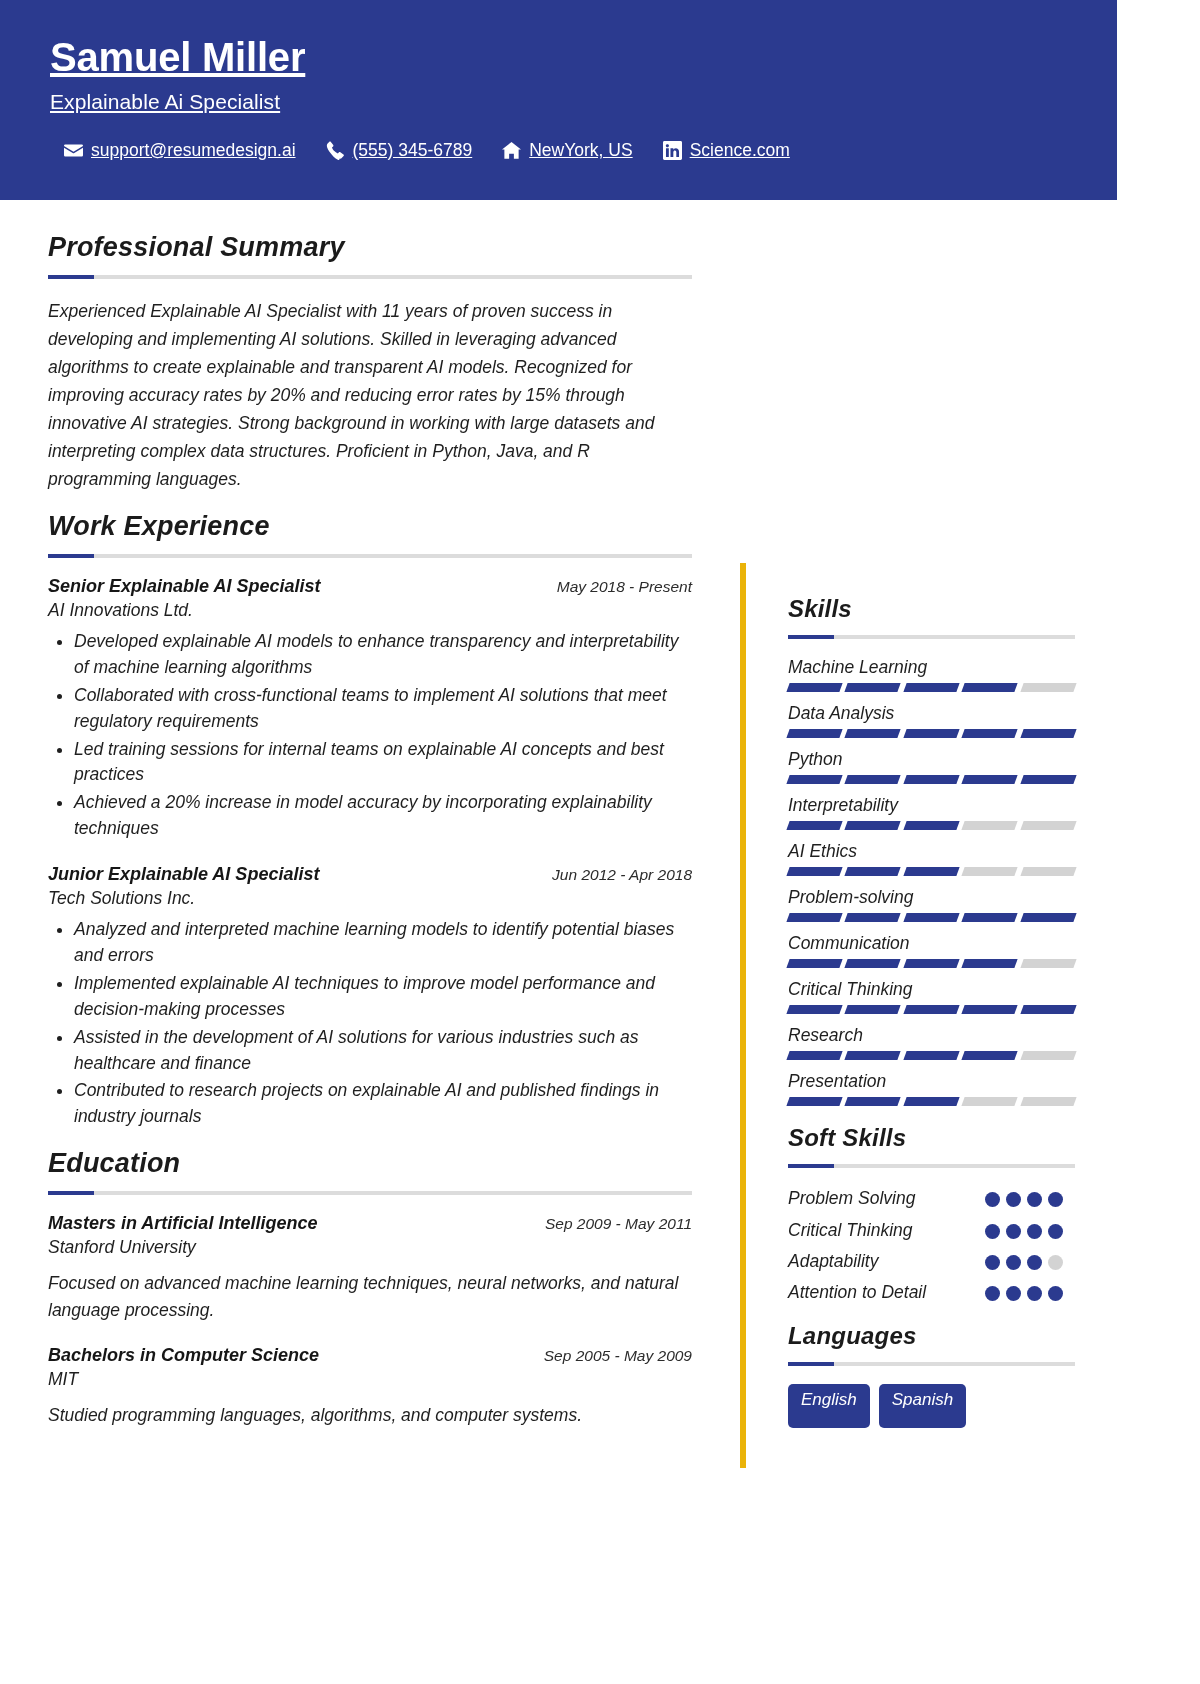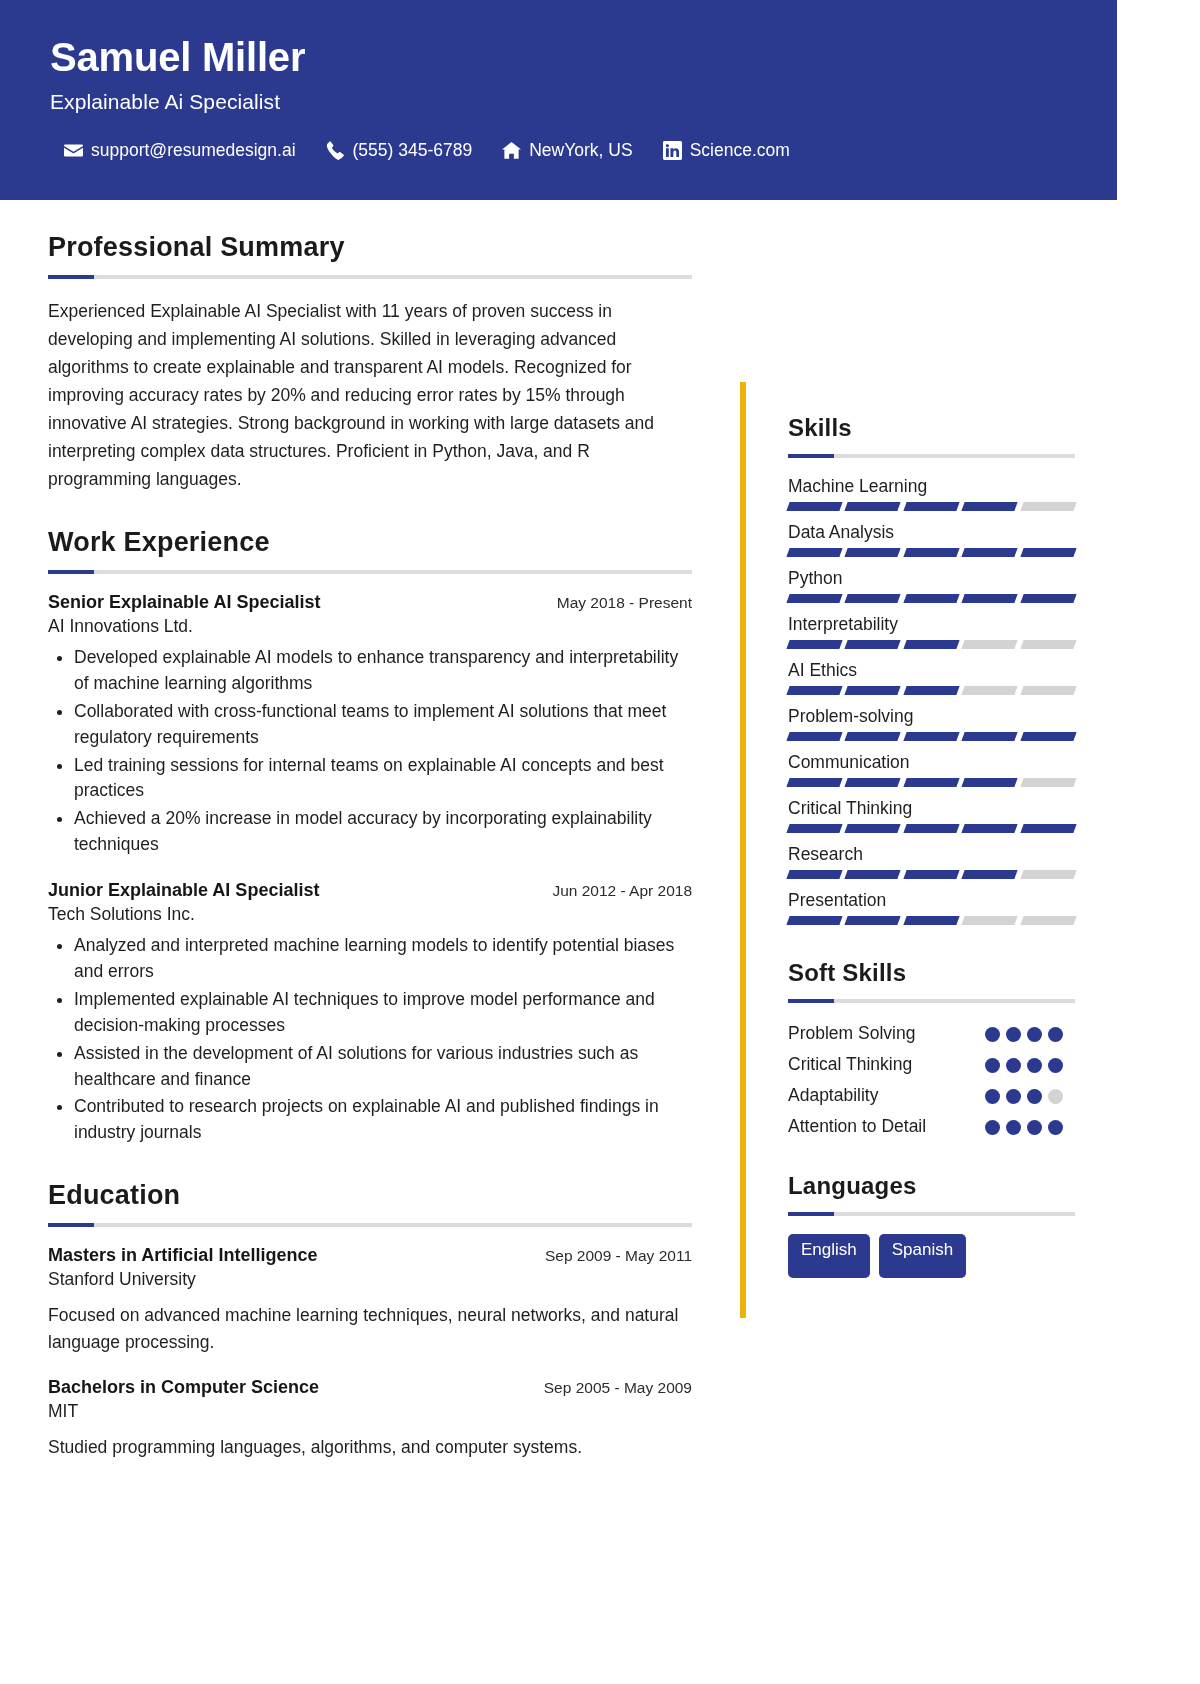--- a/index.html
+++ b/index.html
@@ -15,20 +15,21 @@
     background:#ffffff;
     position:relative;
   }
 
   
   .header {
     background:#2b3a8f;
     color:#ffffff;
     padding:34px 50px 28px 50px;
     height:200px;
+    text-decoration:underline;
   }
   .name {
     font-size:40px;
     font-weight:bold;
     letter-spacing:-0.2px;
     line-height:1.15;
     margin-bottom:10px;
   }
   .job-title {
     font-size:21px;
@@ -47,21 +48,22 @@
     display:flex;
     align-items:center;
     gap:8px;
     white-space:nowrap;
   }
   .contact-item svg { display:block; flex:none; }
 
   
   .body-wrap {
     display:flex;
-    align-items:center;
+    align-items:flex-end;
+    font-style:italic;
   }
   .col-main {
     width:740px;
     padding:32px 48px 40px 48px;
   }
   .col-side {
     width:377px;
     border-left:6px solid #eab308;
     padding:32px 42px 40px 42px;
   }
@@ -130,21 +132,21 @@
     line-height:1.48;
     color:#1f1f1f;
     margin-bottom:2px;
   }
   .edu-desc {
     margin-top:12px;
     font-size:17.5px;
     line-height:1.5;
     color:#1f1f1f;
   }
-  .section-gap { margin-top:34px; }
+  .section-gap { margin-top:18px; }
 
   
   .skill-row { margin-bottom:11px; }
   .skill-name {
     font-size:17.5px;
     color:#1f1f1f;
     margin-bottom:5px;
   }
   .seg-bar {
     display:flex;

